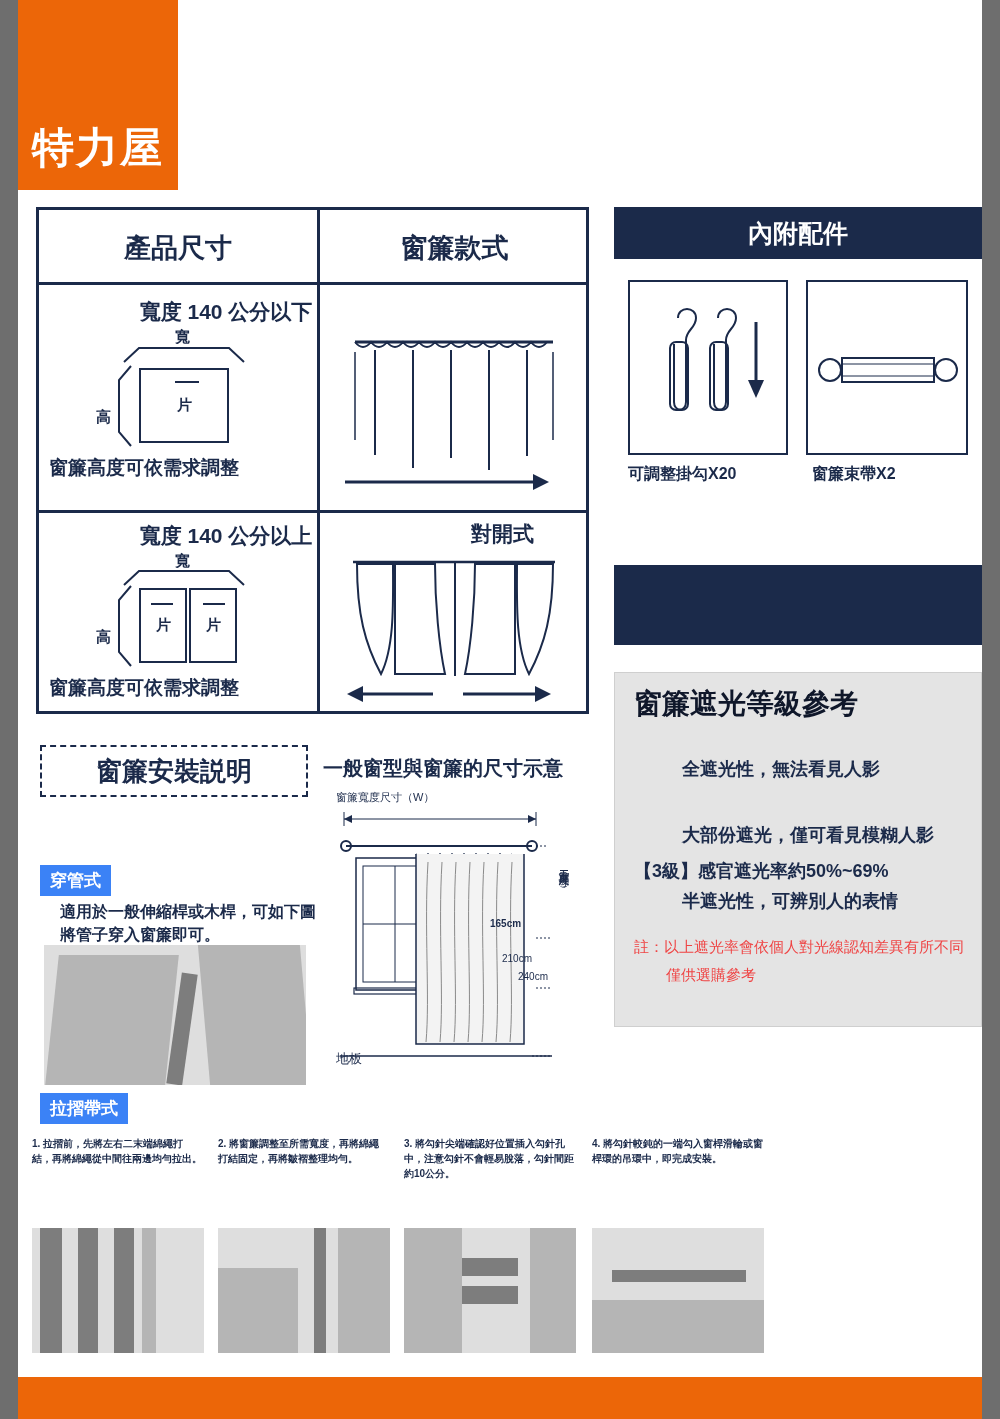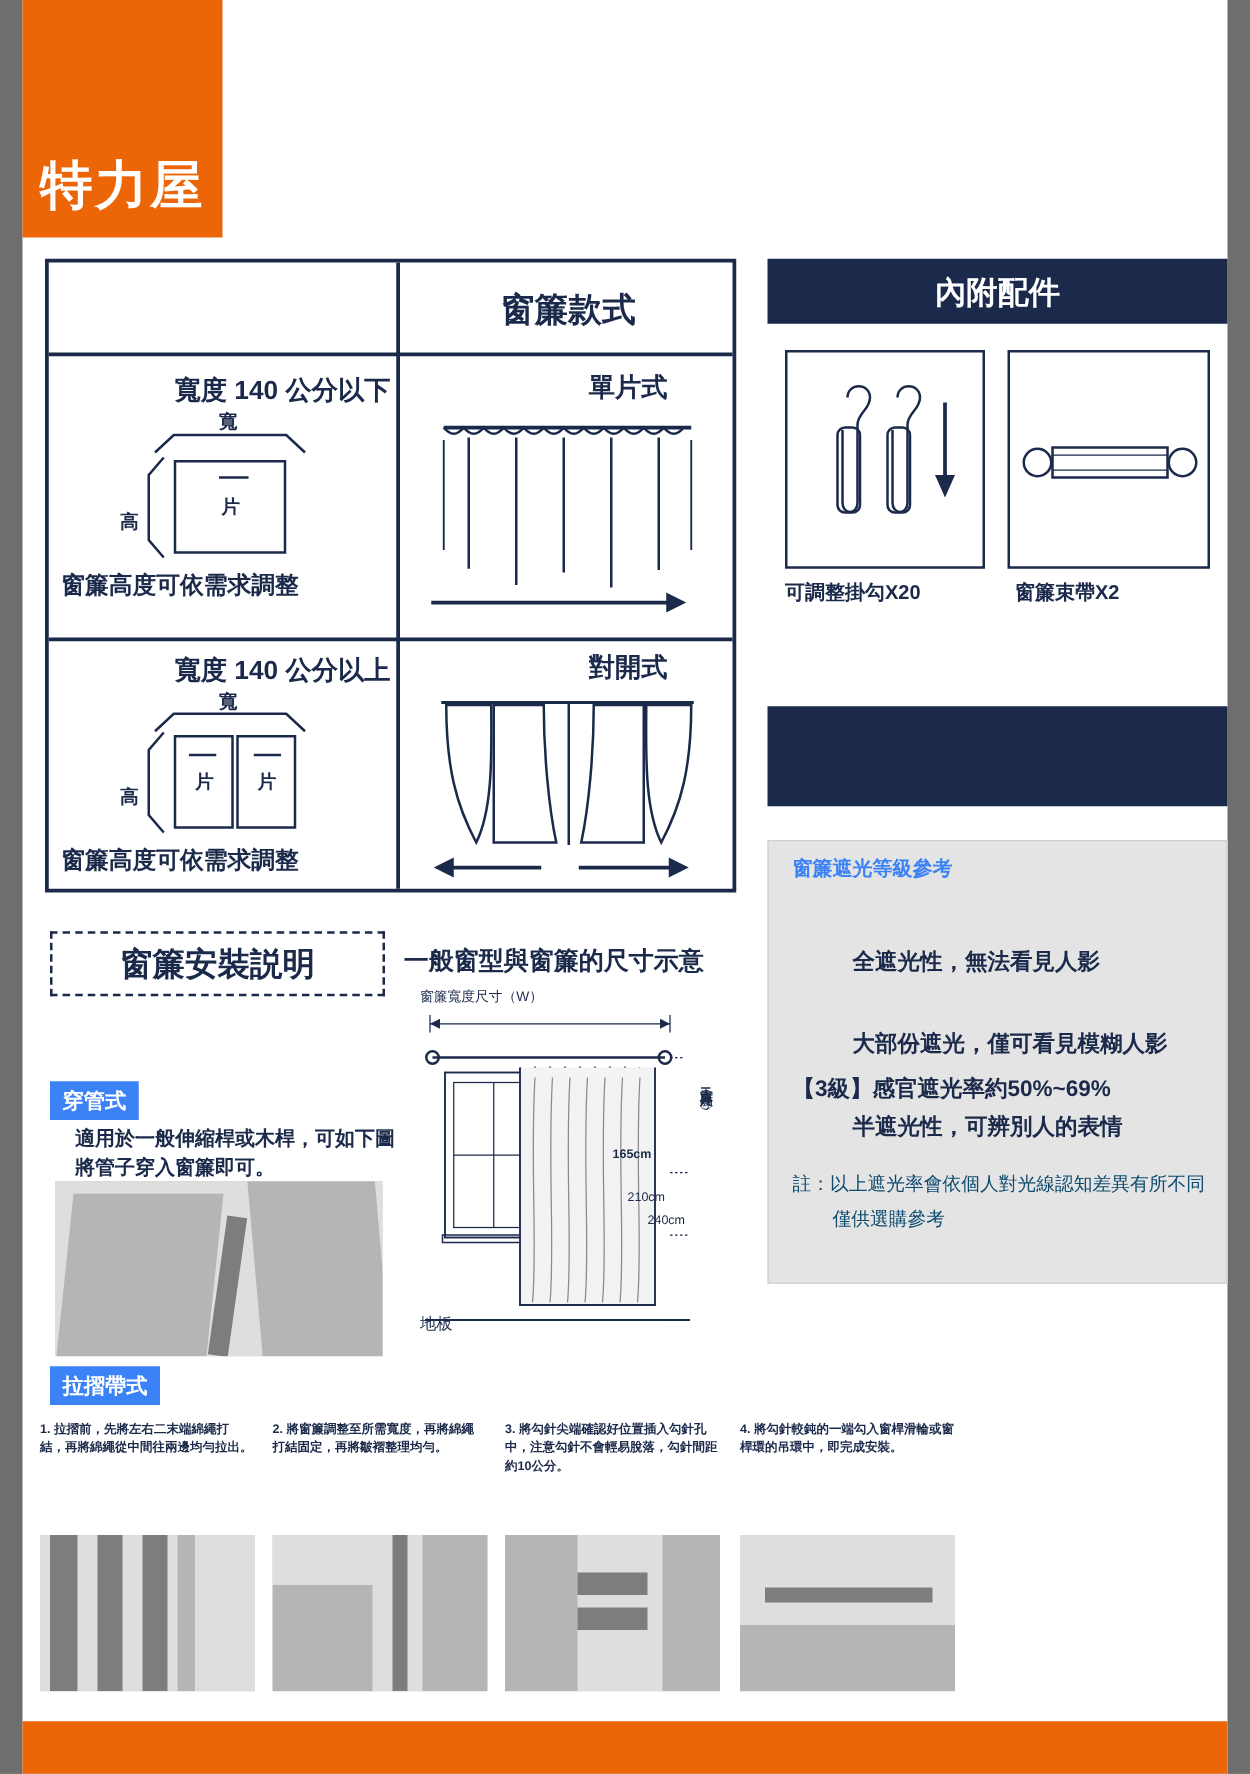--- a/index.html
+++ b/index.html
@@ -127,42 +127,42 @@
     position: absolute;
     left: 596px; top: 672px;
     width: 368px; height: 355px;
     background: #e4e4e4;
     border: 1px solid #cfcfcf;
     box-sizing: border-box;
   }
   .grade-title {
     position: absolute;
     left: 616px; top: 685px;
-    font-size: 16px;
-    font-weight: bold;
-    color: #3b82f6;
+    font-size: 28px;
+    font-weight: bold;
+    color: #0f172a;
   }
   .grade-line {
     position: absolute;
     font-size: 18px;
     font-weight: bold;
     color: #1b2a4a;
     white-space: nowrap;
   }
   .grade-sub {
     position: absolute;
     font-size: 18px;
     font-weight: bold;
     color: #1b2a4a;
     white-space: nowrap;
   }
   .grade-note {
     position: absolute;
     font-size: 15px;
-    color: #0c4a6e;
+    color: #ef4444;
     white-space: nowrap;
   }
 
   
   .dashed-title {
     position: absolute;
     left: 22px; top: 745px;
     width: 268px; height: 52px;
     border: 2px dashed #1b2a4a;
     box-sizing: border-box;
@@ -232,39 +232,39 @@
   <div class="brand-bar">
     <div class="brand-logo">特力屋</div>
   </div>
 
   <div class="table-box">
 
     <div class="tb-hline" style="top:72px;"></div>
     <div class="tb-hline" style="top:300px;"></div>
     <div class="tb-vline" style="left:278px; height:501px;"></div>
 
+    <div class="th" style="left:0; top:20px; width:278px;">產品尺寸</div>
     <div class="th" style="left:281px; top:20px; width:269px;">窗簾款式</div>
 
     <div class="cell-title" style="left:0; top:88px; width:278px;">寬度 140 公分以下</div>
     <div class="mini-label" style="left:136px; top:118px;">寬</div>
     <div class="mini-label" style="left:57px; top:198px;">高</div>
     <svg class="win-diagram" style="left:80px; top:135px;" width="130" height="20">
       <path d="M5,17 L20,3 L110,3 L125,17" fill="none" stroke="#1b2a4a" stroke-width="2"></path>
     </svg>
     <div class="dim-box" style="left:100px; top:158px; width:90px; height:75px;"></div>
     <div class="mini-label" style="left:138px; top:186px;">片</div>
     <svg class="win-diagram" style="left:136px; top:170px;" width="24" height="4">
       <line x1="0" y1="2" x2="24" y2="2" stroke="#1b2a4a" stroke-width="2"></line>
     </svg>
     <svg class="win-diagram" style="left:76px; top:152px;" width="20" height="88">
       <path d="M16,4 L4,18 L4,70 L16,84" fill="none" stroke="#1b2a4a" stroke-width="2"></path>
     </svg>
     <div class="cell-note" style="left:10px; top:245px;">窗簾高度可依需求調整</div>
 
-    <div class="cell-title" style="left:281px; top:86px; width:269px;">單片式</div>
     <svg class="win-diagram" style="left:296px; top:120px;" width="250" height="160">
       <line x1="20" y1="12" x2="218" y2="12" stroke="#1b2a4a" stroke-width="3"></line>
       <path d="M20,12 q8,10 16,0 q8,10 16,0 q8,10 16,0 q8,10 16,0 q8,10 16,0 q8,10 16,0 q8,10 16,0 q8,10 16,0 q8,10 16,0 q8,10 16,0 q8,10 16,0 q8,10 16,0" fill="none" stroke="#1b2a4a" stroke-width="2"></path>
       <line x1="40" y1="20" x2="40" y2="125" stroke="#1b2a4a" stroke-width="2"></line>
       <line x1="78" y1="20" x2="78" y2="138" stroke="#1b2a4a" stroke-width="2"></line>
       <line x1="116" y1="20" x2="116" y2="128" stroke="#1b2a4a" stroke-width="2"></line>
       <line x1="154" y1="20" x2="154" y2="140" stroke="#1b2a4a" stroke-width="2"></line>
       <line x1="192" y1="20" x2="192" y2="126" stroke="#1b2a4a" stroke-width="2"></line>
       <line x1="20" y1="22" x2="20" y2="110" stroke="#1b2a4a" stroke-width="1.5"></line>
       <line x1="218" y1="22" x2="218" y2="110" stroke="#1b2a4a" stroke-width="1.5"></line>

